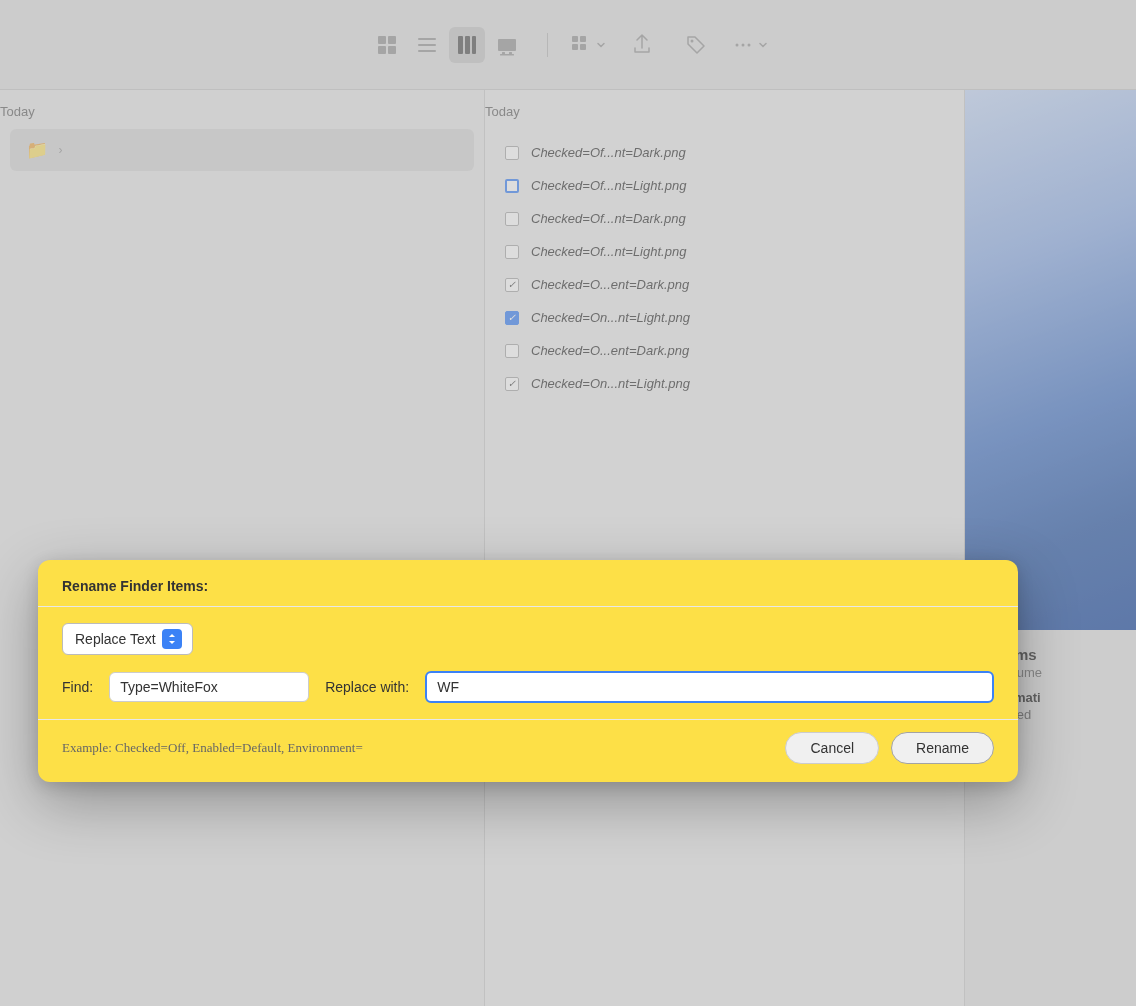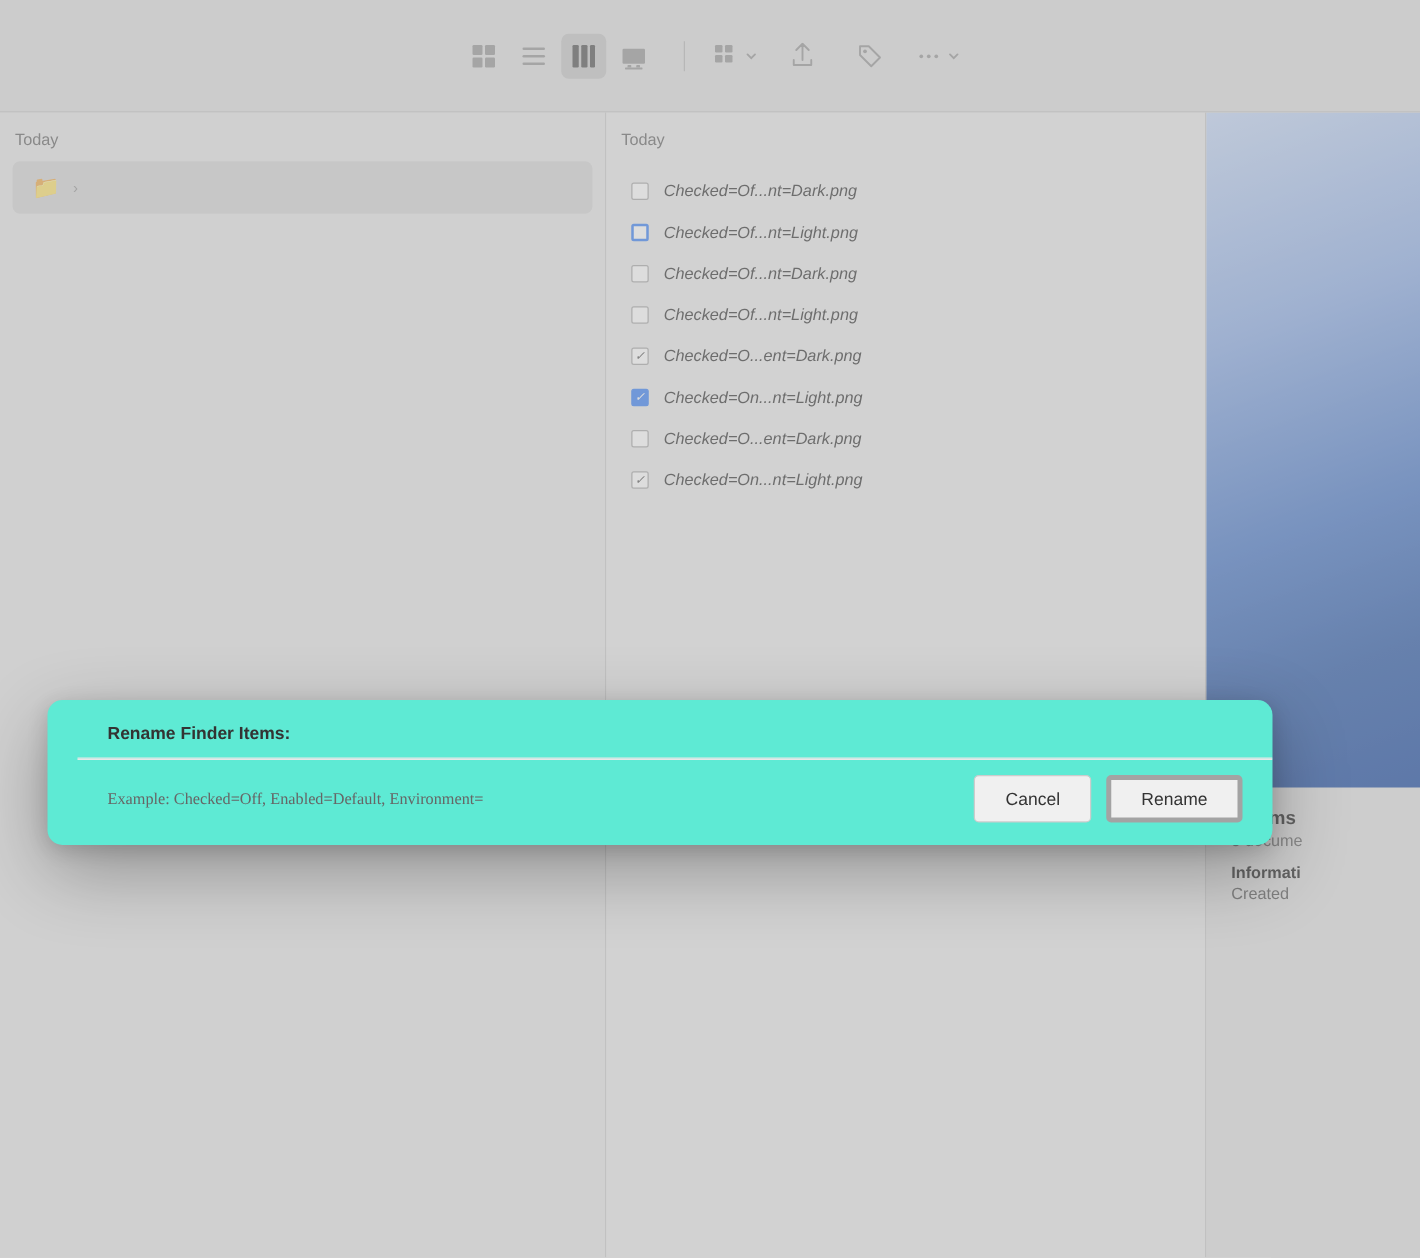--- a/index.html
+++ b/index.html
@@ -74,21 +74,21 @@
 
     
     .left-panel {
       width: 485px;
       background: #e8e8e8;
       border-right: 1px solid #ccc;
       display: flex;
       flex-direction: column;
     }
     .panel-header {
-      padding: 14px 12px 10px;
+      padding: 14px 0 10px;
       font-size: 13px;
       color: #666;
       font-weight: 500;
     }
     .folder-item {
       display: flex;
       align-items: center;
       gap: 10px;
       padding: 10px 16px;
       background: #d8d8d8;
@@ -214,26 +214,25 @@
       background: rgba(180, 180, 180, 0.45);
       z-index: 10;
     }
 
     
     .dialog {
       position: absolute;
       top: 560px;
       left: 38px;
       width: 980px;
-      background: #5eead4;
+      background: #fde047;
       border-radius: 12px;
       box-shadow: 0 20px 60px rgba(0,0,0,0.3), 0 4px 16px rgba(0,0,0,0.15);
       z-index: 20;
       overflow: hidden;
-      padding-left: 24px;
     }
     .dialog-header {
       padding: 18px 24px 12px;
       border-bottom: 1px solid #e8e8e8;
     }
     .dialog-title {
       font-size: 14px;
       font-weight: 600;
       color: #333;
     }
@@ -318,34 +317,34 @@
       font-size: 13px;
       color: #666;
       font-family: Liberation Serif, serif;
     }
     .footer-buttons {
       display: flex;
       gap: 12px;
     }
     .btn {
       padding: 7px 24px;
-      border-radius: 4px;
+      border-radius: 16px;
       font-size: 14px;
       cursor: pointer;
       border: none;
     }
     .btn-cancel {
       background: #f0f0f0;
       color: #333;
       border: 1px solid #ccc;
     }
     .btn-rename {
       background: #f0f0f0;
       color: #333;
-      border: 4px solid #a3a3a3;
+      border: 1px solid #a3a3a3;
       font-weight: 500;
     }
   </style>
 </head>
 <body>
 
 <div class="toolbar">
   <div class="toolbar-group">
     <div class="toolbar-icon">
       <svg width="22" height="22" viewBox="0 0 22 22" fill="none">
@@ -478,20 +477,39 @@
     </div>
   </div>
 </div>
 
 <div class="overlay"></div>
 
 <div class="dialog">
   <div class="dialog-header">
     <div class="dialog-title">Rename Finder Items:</div>
   </div>
+  <div class="dialog-body">
+    <div class="dialog-row">
+      <button class="replace-text-btn">
+        <span>Replace Text</span>
+        <div class="stepper-icon">
+          <svg width="12" height="14" viewBox="0 0 12 14" fill="none">
+            <path d="M6 2L9 5H3L6 2Z" fill="white"></path>
+            <path d="M6 12L3 9H9L6 12Z" fill="white"></path>
+          </svg>
+        </div>
+      </button>
+    </div>
+    <div class="find-row">
+      <label class="find-label">Find:</label>
+      <input class="find-input" type="text" value="Type=WhiteFox" style="">
+      <label class="replace-label">Replace with:</label>
+      <input class="replace-input" type="text" value="WF" style="">
+    </div>
+  </div>
   <div class="dialog-footer">
     <span class="example-text">Example: Checked=Off, Enabled=Default, Environment=</span>
     <div class="footer-buttons">
       <button class="btn btn-cancel">Cancel</button>
       <button class="btn btn-rename">Rename</button>
     </div>
   </div>
 </div>
 
 </body></html>

